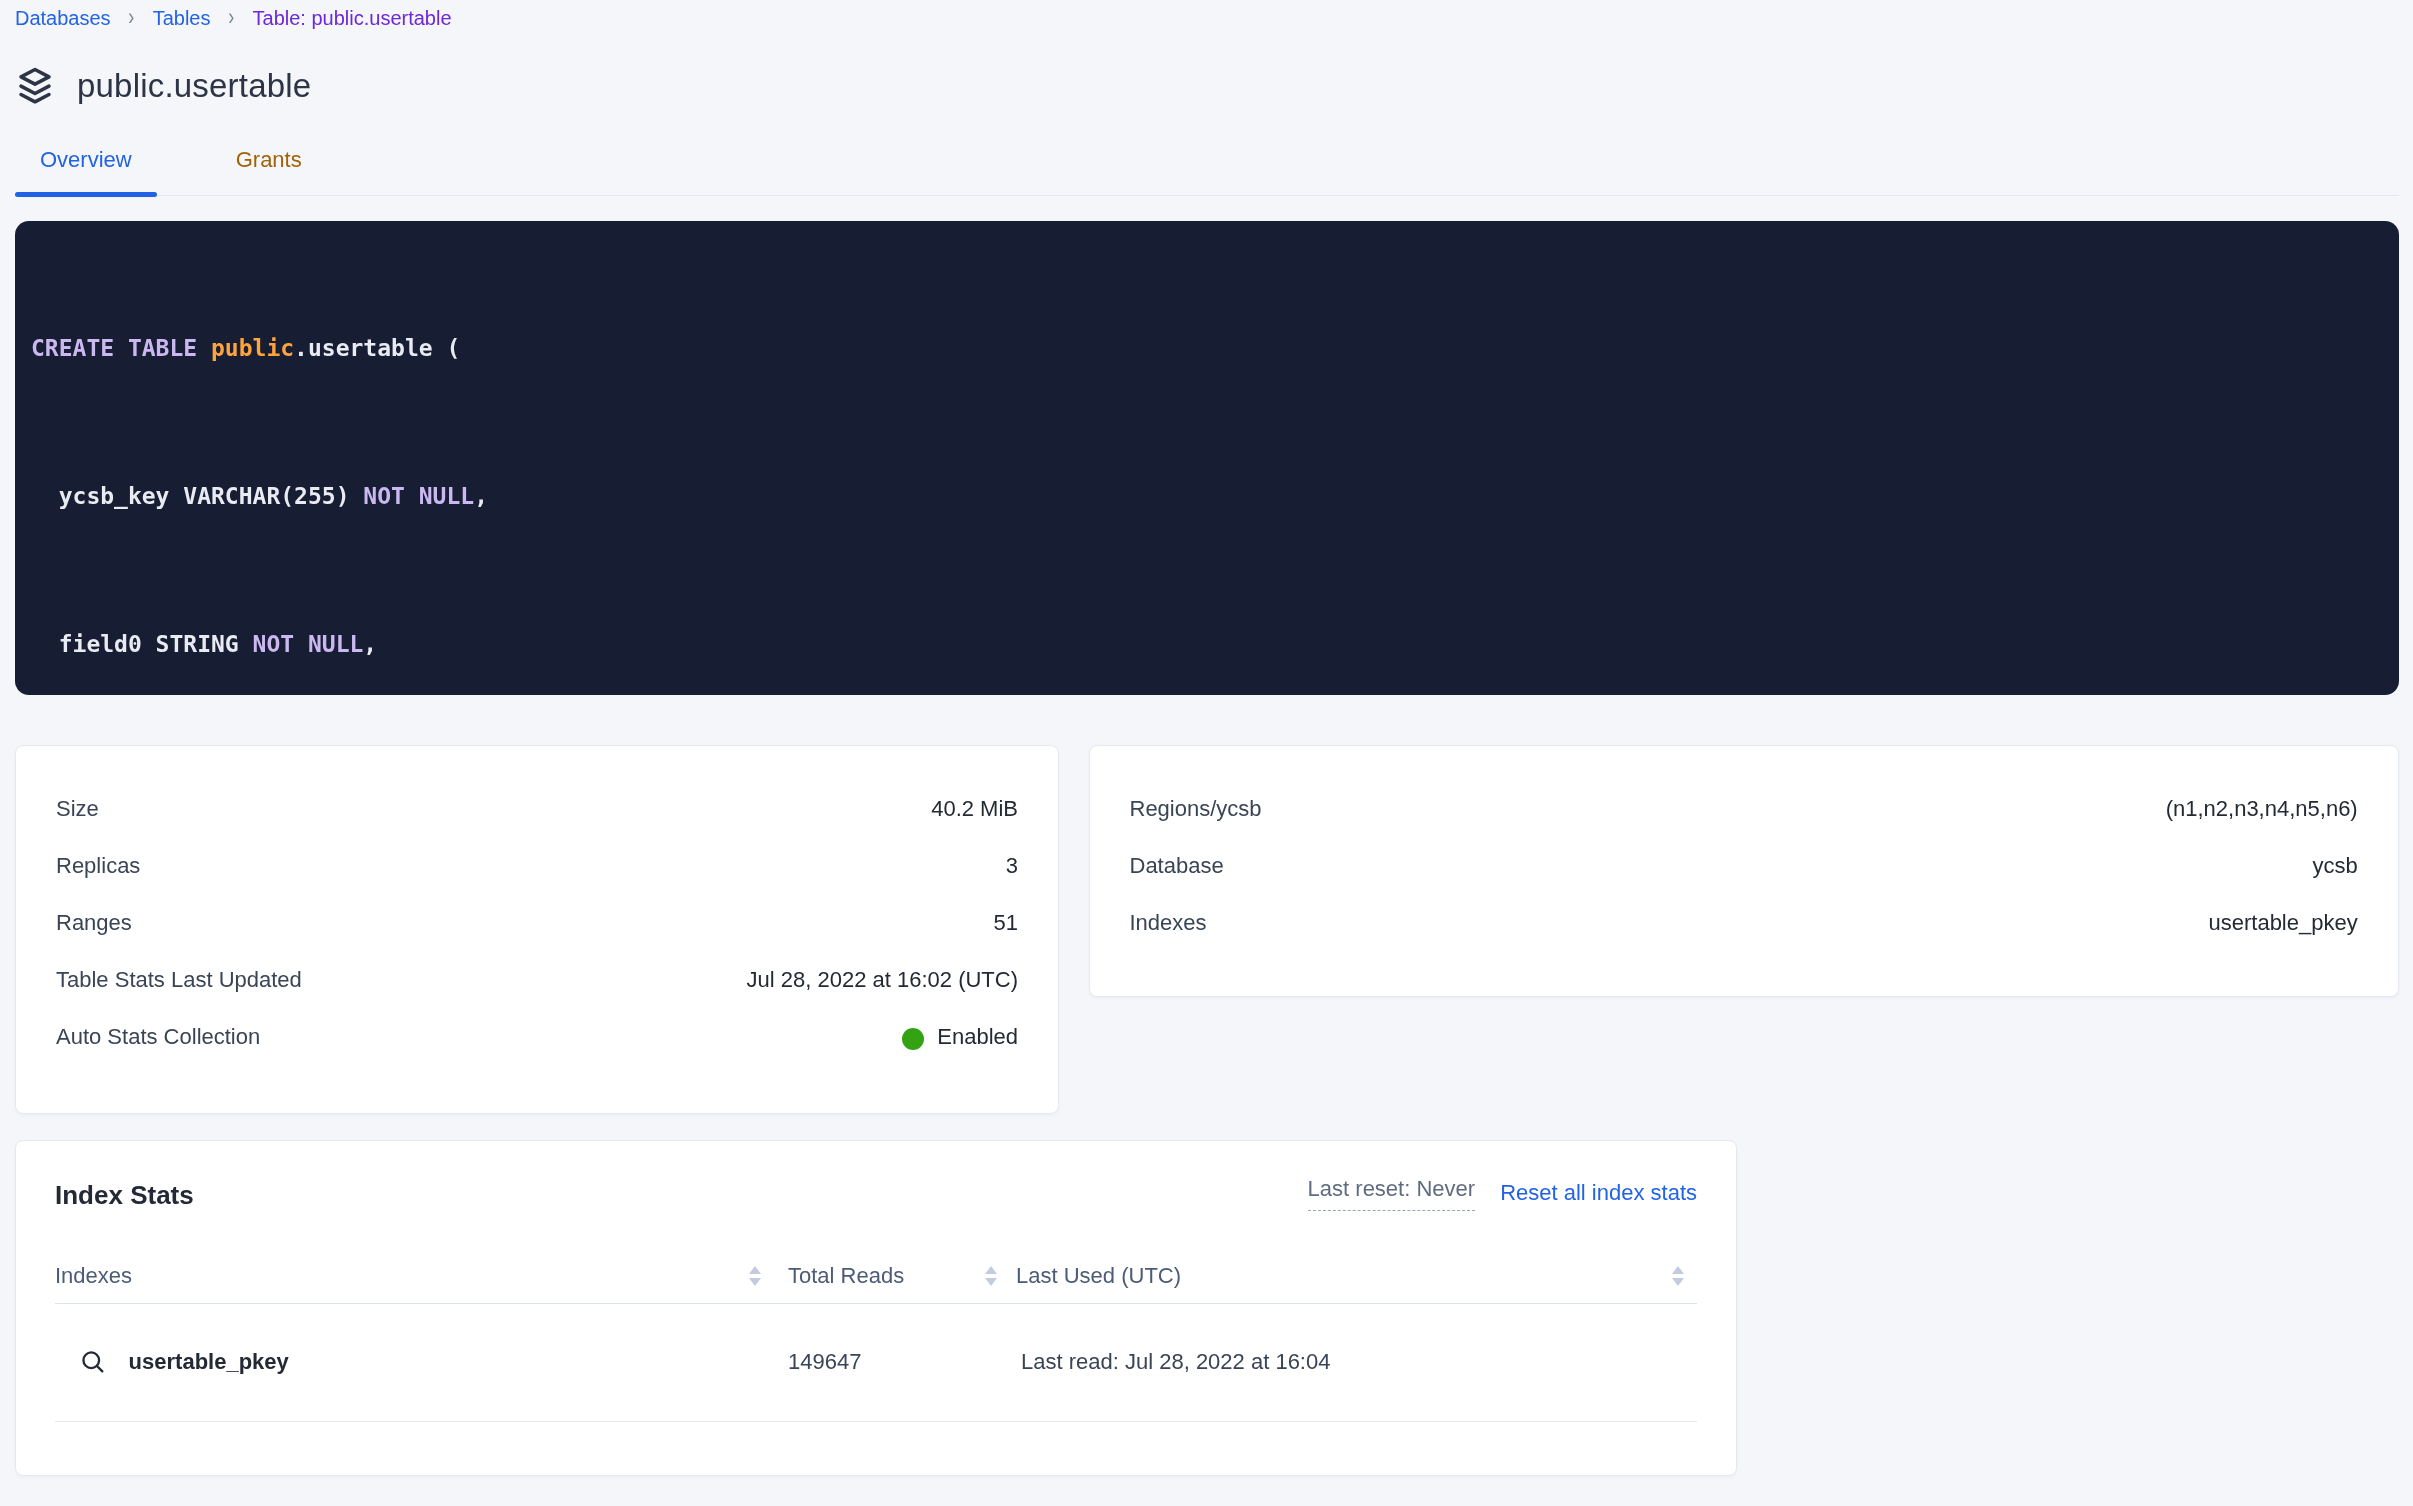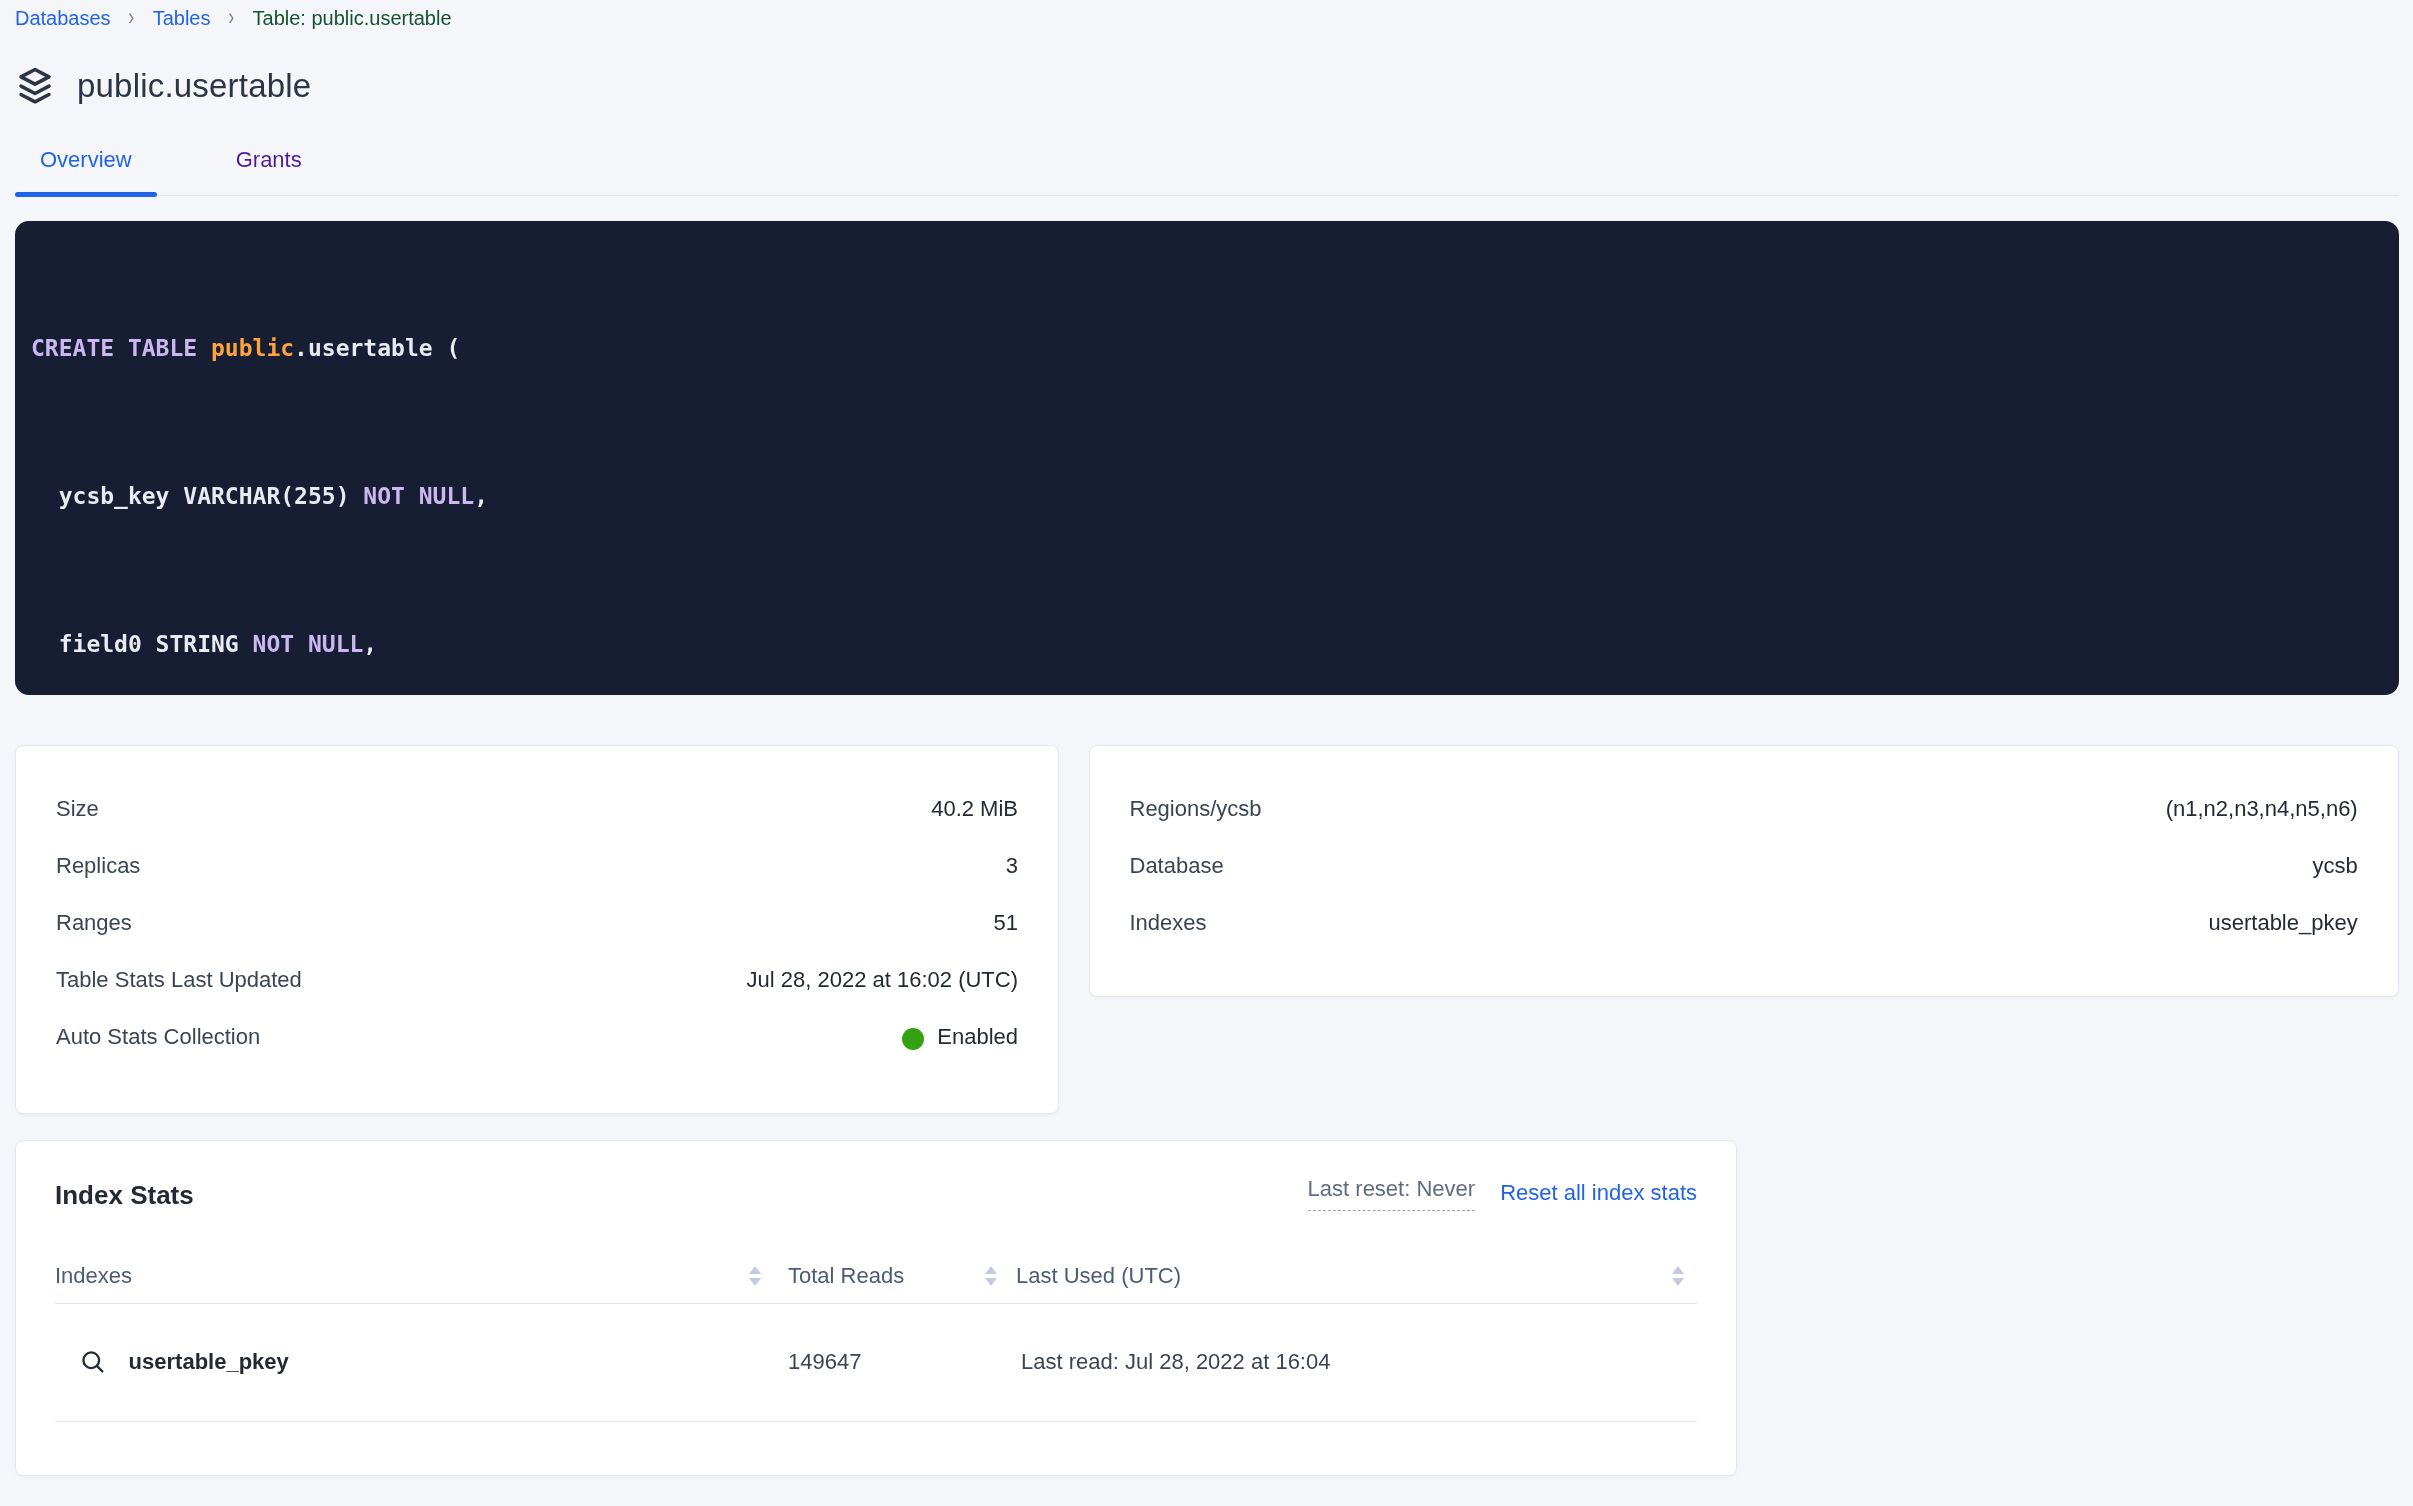--- a/index.html
+++ b/index.html
@@ -9,30 +9,30 @@
     font-family:"Liberation Sans", sans-serif;
     color:#242a35;
     overflow:hidden;
   }
   .page { padding:0 14.3px 0 15px; }
 
   
   .breadcrumb { padding-top:7.6px; display:flex; align-items:center; gap:17.7px; font-size:20px; height:30px; }
   .crumb-link { color:var(--accent-blue,#2263e5); cursor:pointer; }
   .crumb-sep { color:#7c8798; font-size:20px; transform:scale(0.9,1.15); margin-top:-1.7px; }
-  .crumb-current { color:#14532d; }
+  .crumb-current { color:#6d28d9; }
 
   
   .title-row { margin-top:35px; display:flex; align-items:center; gap:22px; }
   .title-icon svg { display:block; }
   .page-title { font-size:33px; font-weight:500; color:#2c3445; letter-spacing:0.2px; }
 
   
   .tabs { margin-top:40px; display:flex; border-bottom:1.7px solid #e3e8ef; }
-  .tab { font-size:22px; padding:0 25px 22px; color:#4c1d95; position:relative; cursor:pointer; }
+  .tab { font-size:22px; padding:0 25px 22px; color:#a16207; position:relative; cursor:pointer; }
   .tab + .tab { margin-left:54px; }
   .tab.active { color:var(--accent-blue,#2263e5); }
   .tab.active::after {
     content:""; position:absolute; left:0; right:0; bottom:-1.7px;
     height:5px; border-radius:2.5px; background:var(--accent-blue,#2263e5);
   }
 
   
   .sql-box {
     margin-top:25px; height:474px; overflow:hidden;

